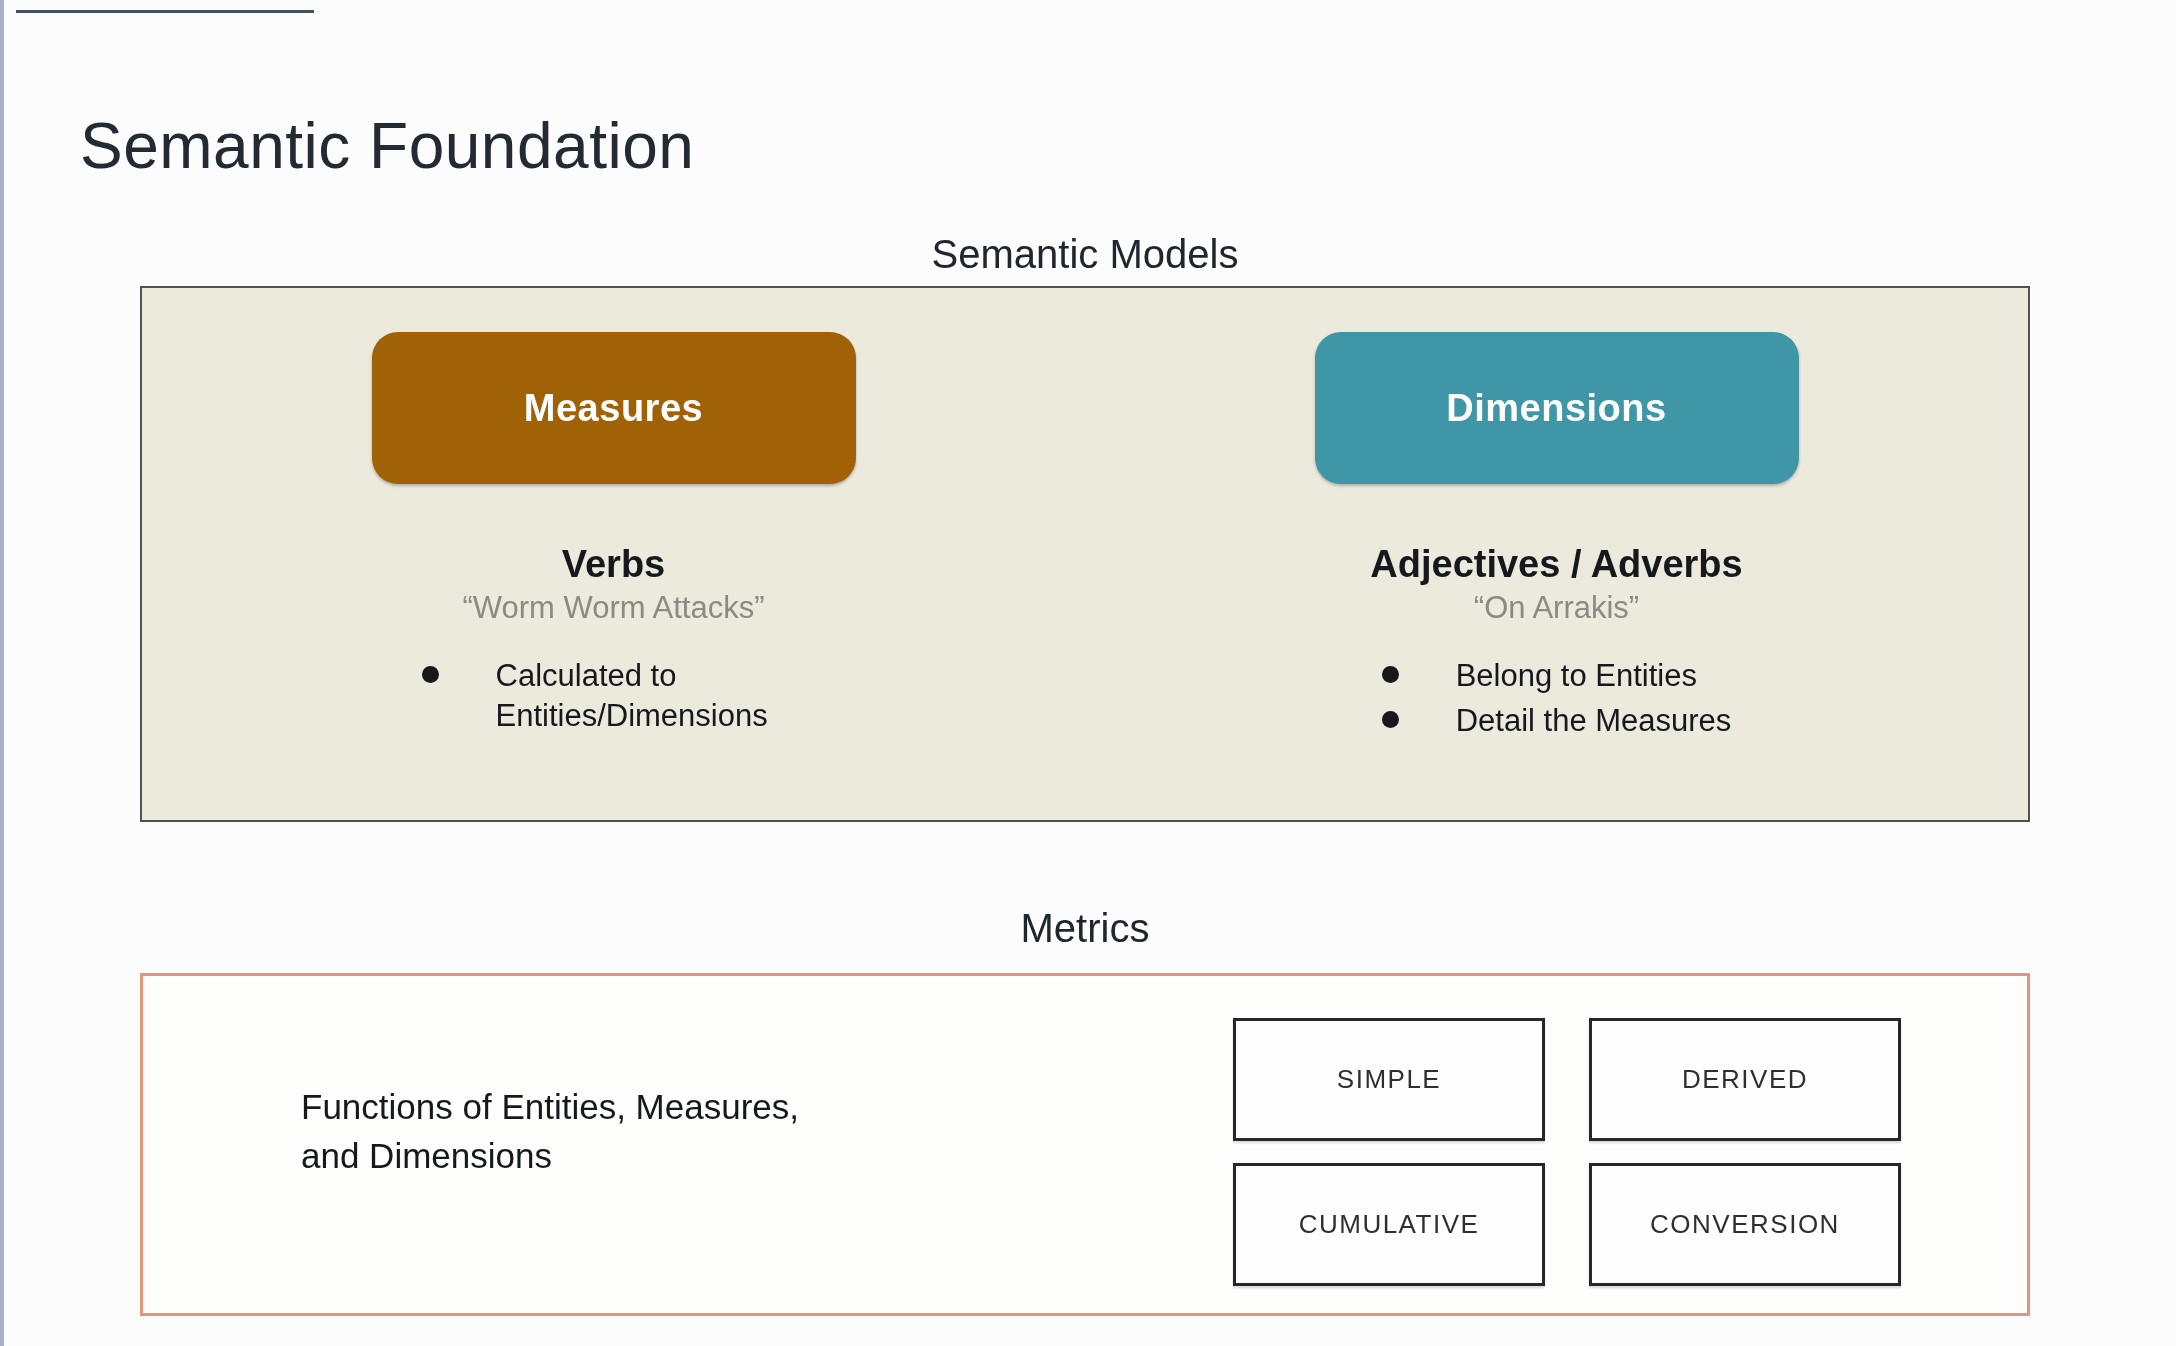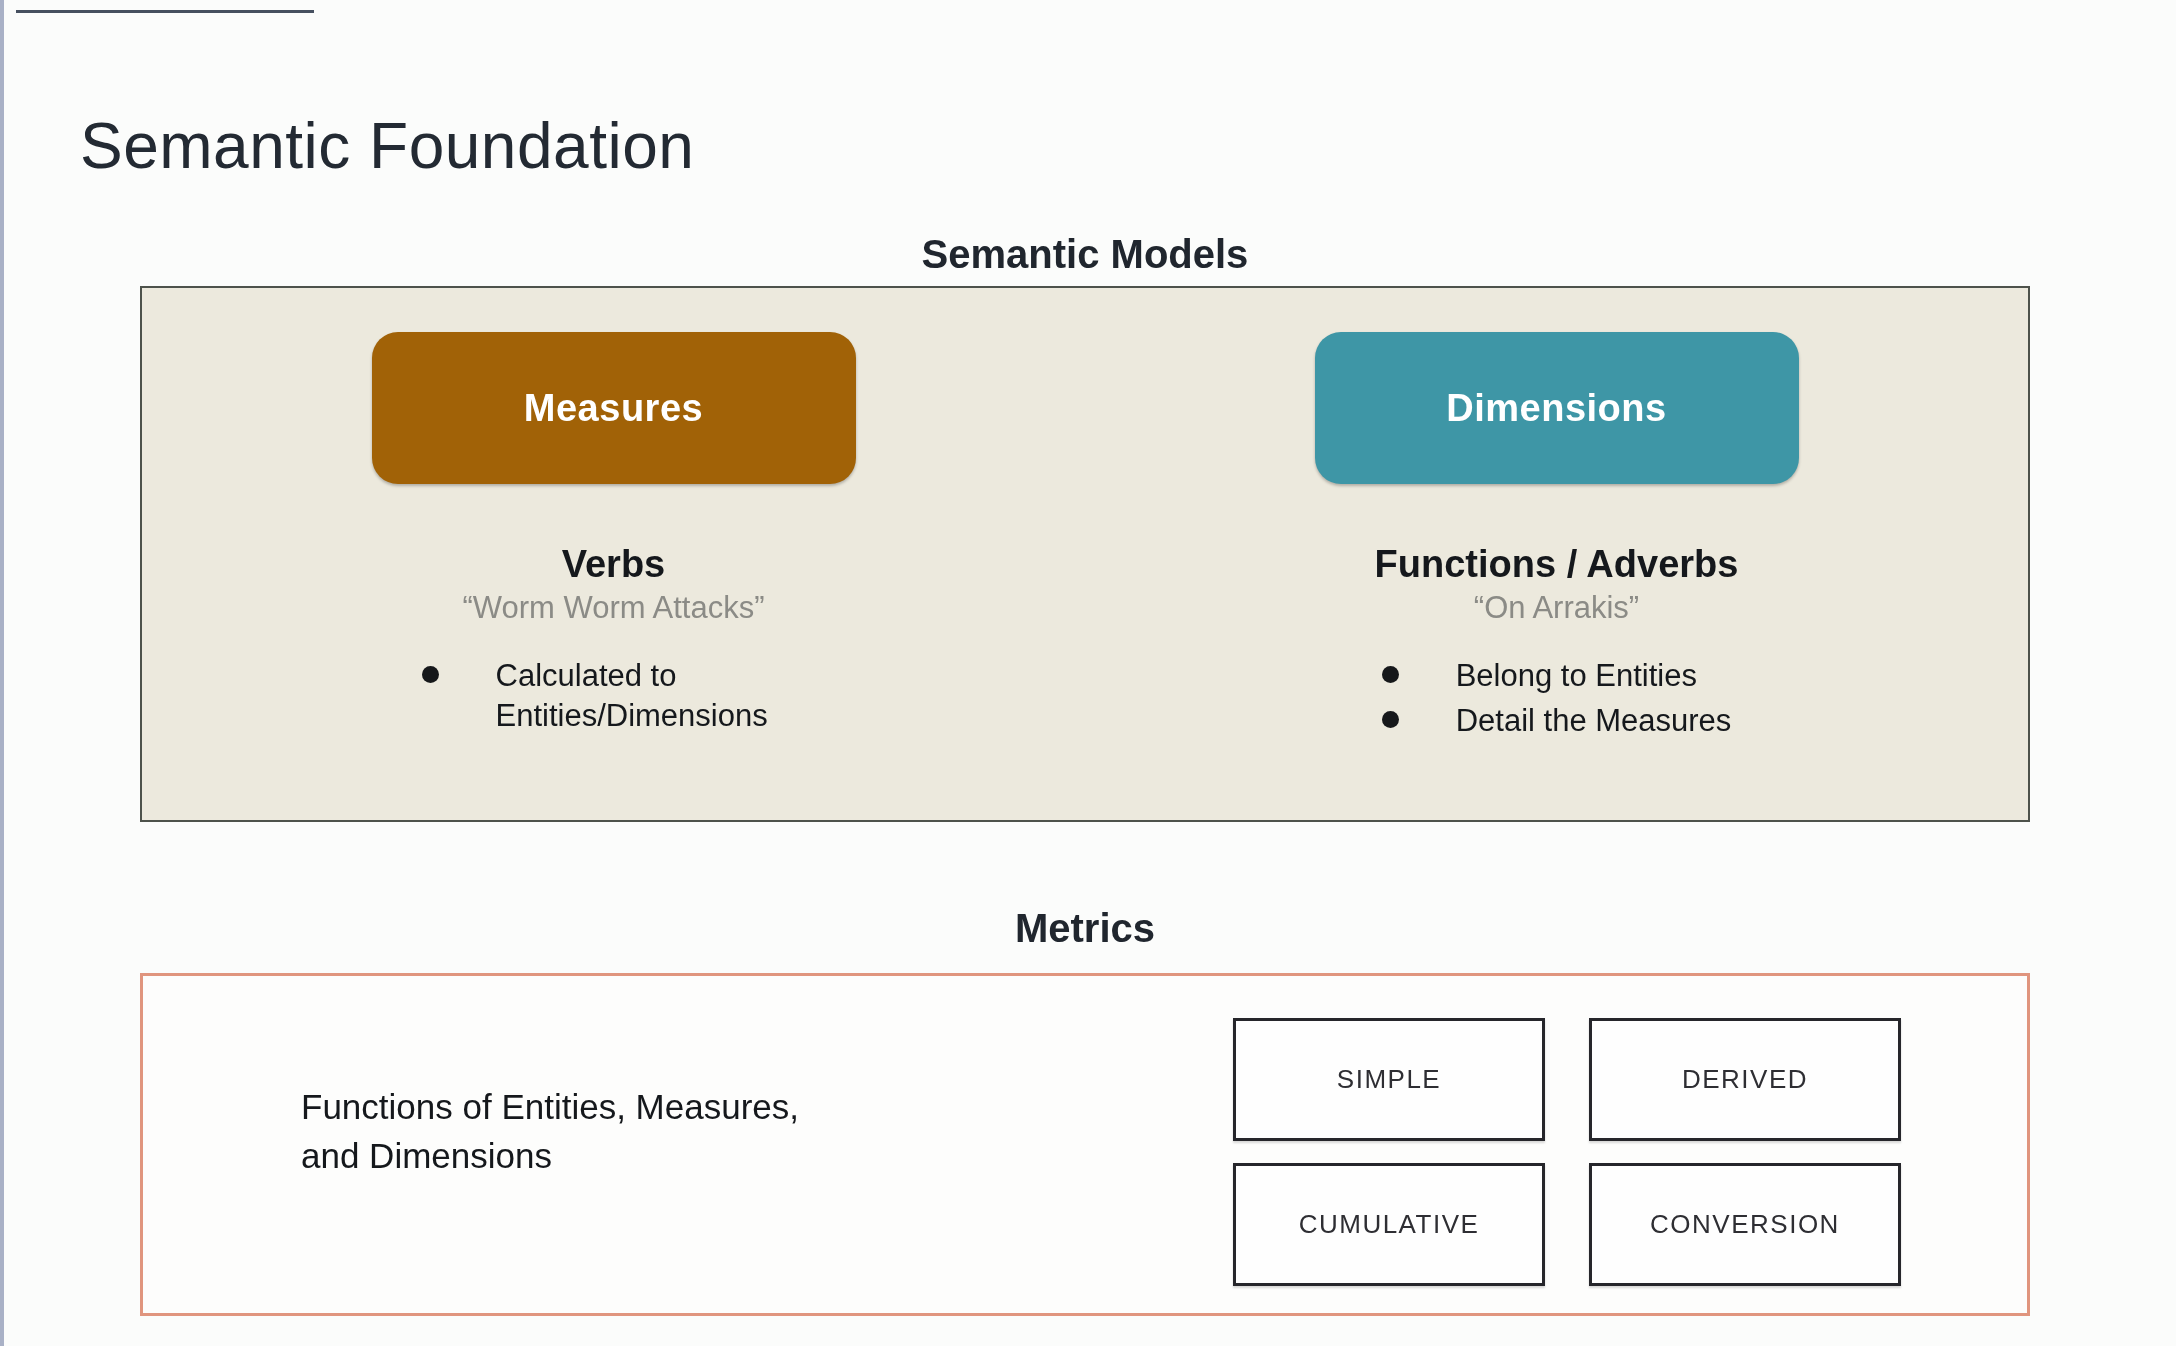--- a/index.html
+++ b/index.html
@@ -19,21 +19,21 @@
     position:absolute; left:16px; top:10px; width:298px; height:3px;
     background:#46505f;
   }
   .slide-title {
     position:absolute; left:80px; top:66px;
     font-size:64px; font-weight:400; color:#232a33;
     letter-spacing:0.5px;
   }
   .section-heading {
     position:absolute; left:140px; width:1890px;
-    text-align:center; font-size:40px; font-weight:700; color:#20262e;
+    text-align:center; font-size:40px; font-weight:400; color:#20262e;
   }
   .sm-heading { top:232px; }
   .metrics-heading { top:906px; }
 
   .sm-box {
     position:absolute; left:140px; top:286px;
     width:1890px; height:536px;
     background:#ece9dd;
     border:2px solid #4d524b;
     box-sizing:border-box;
@@ -128,21 +128,21 @@
     <ul class="sm-bullets">
       <li>
         <span class="bullet-dot"></span>
         <span class="bullet-text wrap">Calculated to Entities/Dimensions</span>
       </li>
     </ul>
   </div>
 
   <div class="sm-col">
     <div class="pill" style="background: rgb(62, 150, 166);">Dimensions</div>
-    <div class="sm-category">Functions / Adverbs</div>
+    <div class="sm-category">Adjectives / Adverbs</div>
     <div class="sm-example">“On Arrakis”</div>
     <ul class="sm-bullets">
       <li>
         <span class="bullet-dot"></span>
         <span class="bullet-text">Belong to Entities</span>
       </li>
       <li>
         <span class="bullet-dot"></span>
         <span class="bullet-text">Detail the Measures</span>
       </li>

